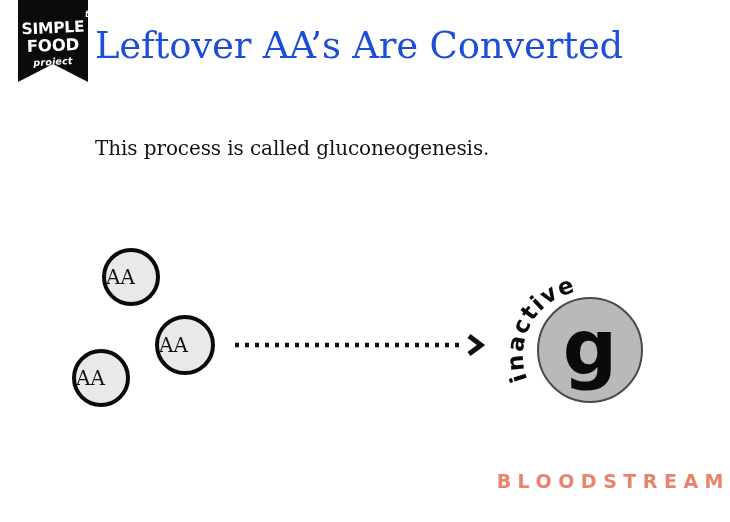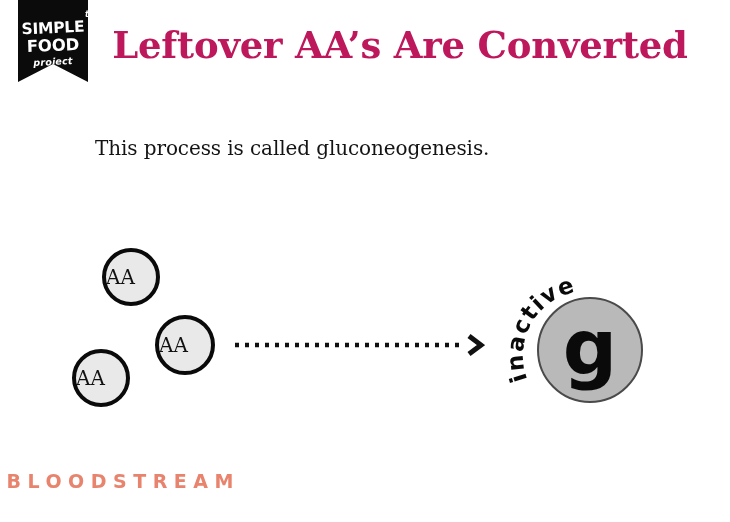--- a/index.html
+++ b/index.html
@@ -84,27 +84,26 @@
     line-height: 1;
     transform: rotate(-3deg);
   }
 
   
   .headline {
     position: absolute;
     left: 95px;
     top: 22px;
     width: 610px;
-    text-align: center;
     font-family: "DejaVu Serif", "Liberation Serif", serif;
     font-size: 37px;
     line-height: 1.28;
-    color: #be185d;
+    color: #1d4ed8;
     letter-spacing: -0.2px;
-    font-weight: 700;
+    font-weight: 400;
   }
   .headline .line { display: block; }
 
   .subtitle {
     position: absolute;
     left: 95px;
     top: 136px;
     width: 590px;
     font-family: "DejaVu Serif", "Liberation Serif", serif;
     font-size: 20px;
@@ -189,21 +188,21 @@
     fill: #0a0a0a;
     letter-spacing: 1.5px;
   }
 
   
   .bloodstream {
     position: absolute;
     left: 0;
     top: 470px;
     width: 730px;
-    text-align: left;
+    text-align: right;
     font-family: "DejaVu Sans", sans-serif;
     font-size: 19px;
     font-weight: bold;
     letter-spacing: 6.5px;
     color: #e8836d;
     text-indent: 6.5px;
   }
 </style>
 </head>
 <body>

